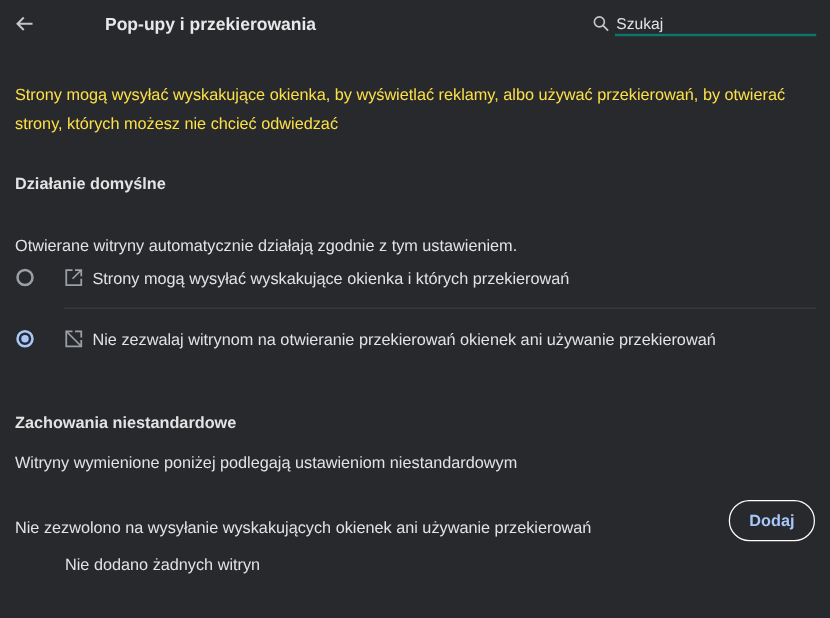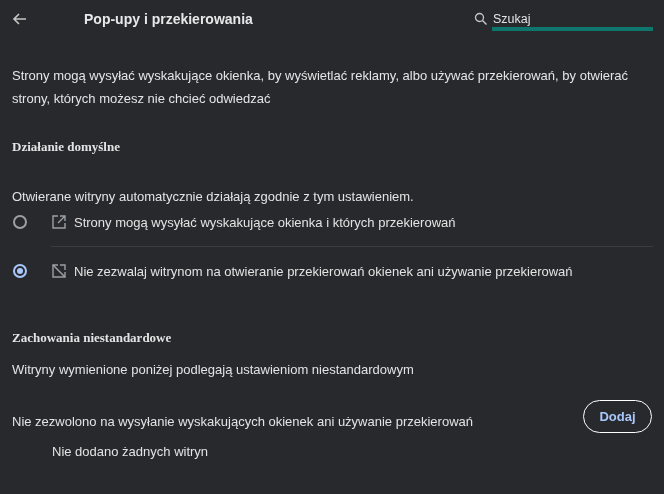--- a/index.html
+++ b/index.html
@@ -9,27 +9,27 @@
     font-family:"Liberation Sans", "DejaVu Sans", sans-serif;
     font-size:13px; position:relative;
   }
   .abs { position:absolute; }
   .back { left:10px; top:9px; width:20px; height:20px; cursor:pointer; }
   .title { left:44px; top:11px; font-size:14px; font-weight:bold; color:#e8e8e8;margin-left:40px; }
   .search { left:474px; top:10px; width:180px; height:18px; }
   .search-icon { position:absolute; left:0; top:2px; width:14px; height:14px; }
   .search-input {
     position:absolute; left:18px; top:0; width:160px; height:17px;
-    background:transparent; border:none; border-bottom:4px solid #0f766e;
+    background:transparent; border:none; border-bottom:2px solid #0f766e;
     color:#e3e3e3; font-family:"Liberation Sans", sans-serif; font-size:12.5px;
     padding:0 0 0 1px; outline:none;
   }
   .search-input::placeholder { color:#e3e3e3; }
-  .desc { left:12px; top:64px; width:640px; line-height:23px; color:#e5e5e5; font-size:13px; }
-  .h2 { left:12px; font-weight:bold; font-size:13px; color:#e3e3e3;font-family:Liberation Serif, serif; }
+  .desc { left:12px; top:64px; width:640px; line-height:23px; color:#fde047; font-size:13px; }
+  .h2 { left:12px; font-weight:bold; font-size:13px; color:#e3e3e3; }
   .txt { left:12px; color:#e3e3e3; font-size:13px; }
   .radio {
     left:13px; width:14px; height:14px; border-radius:50%;
     border:2px solid #9aa0a6; box-sizing:border-box; cursor:pointer;
   }
   .radio.checked { border-color:#a8c7fa; }
   .radio.checked::after {
     content:""; position:absolute; left:2px; top:2px; width:6px; height:6px;
     border-radius:50%; background:#a8c7fa;
   }

